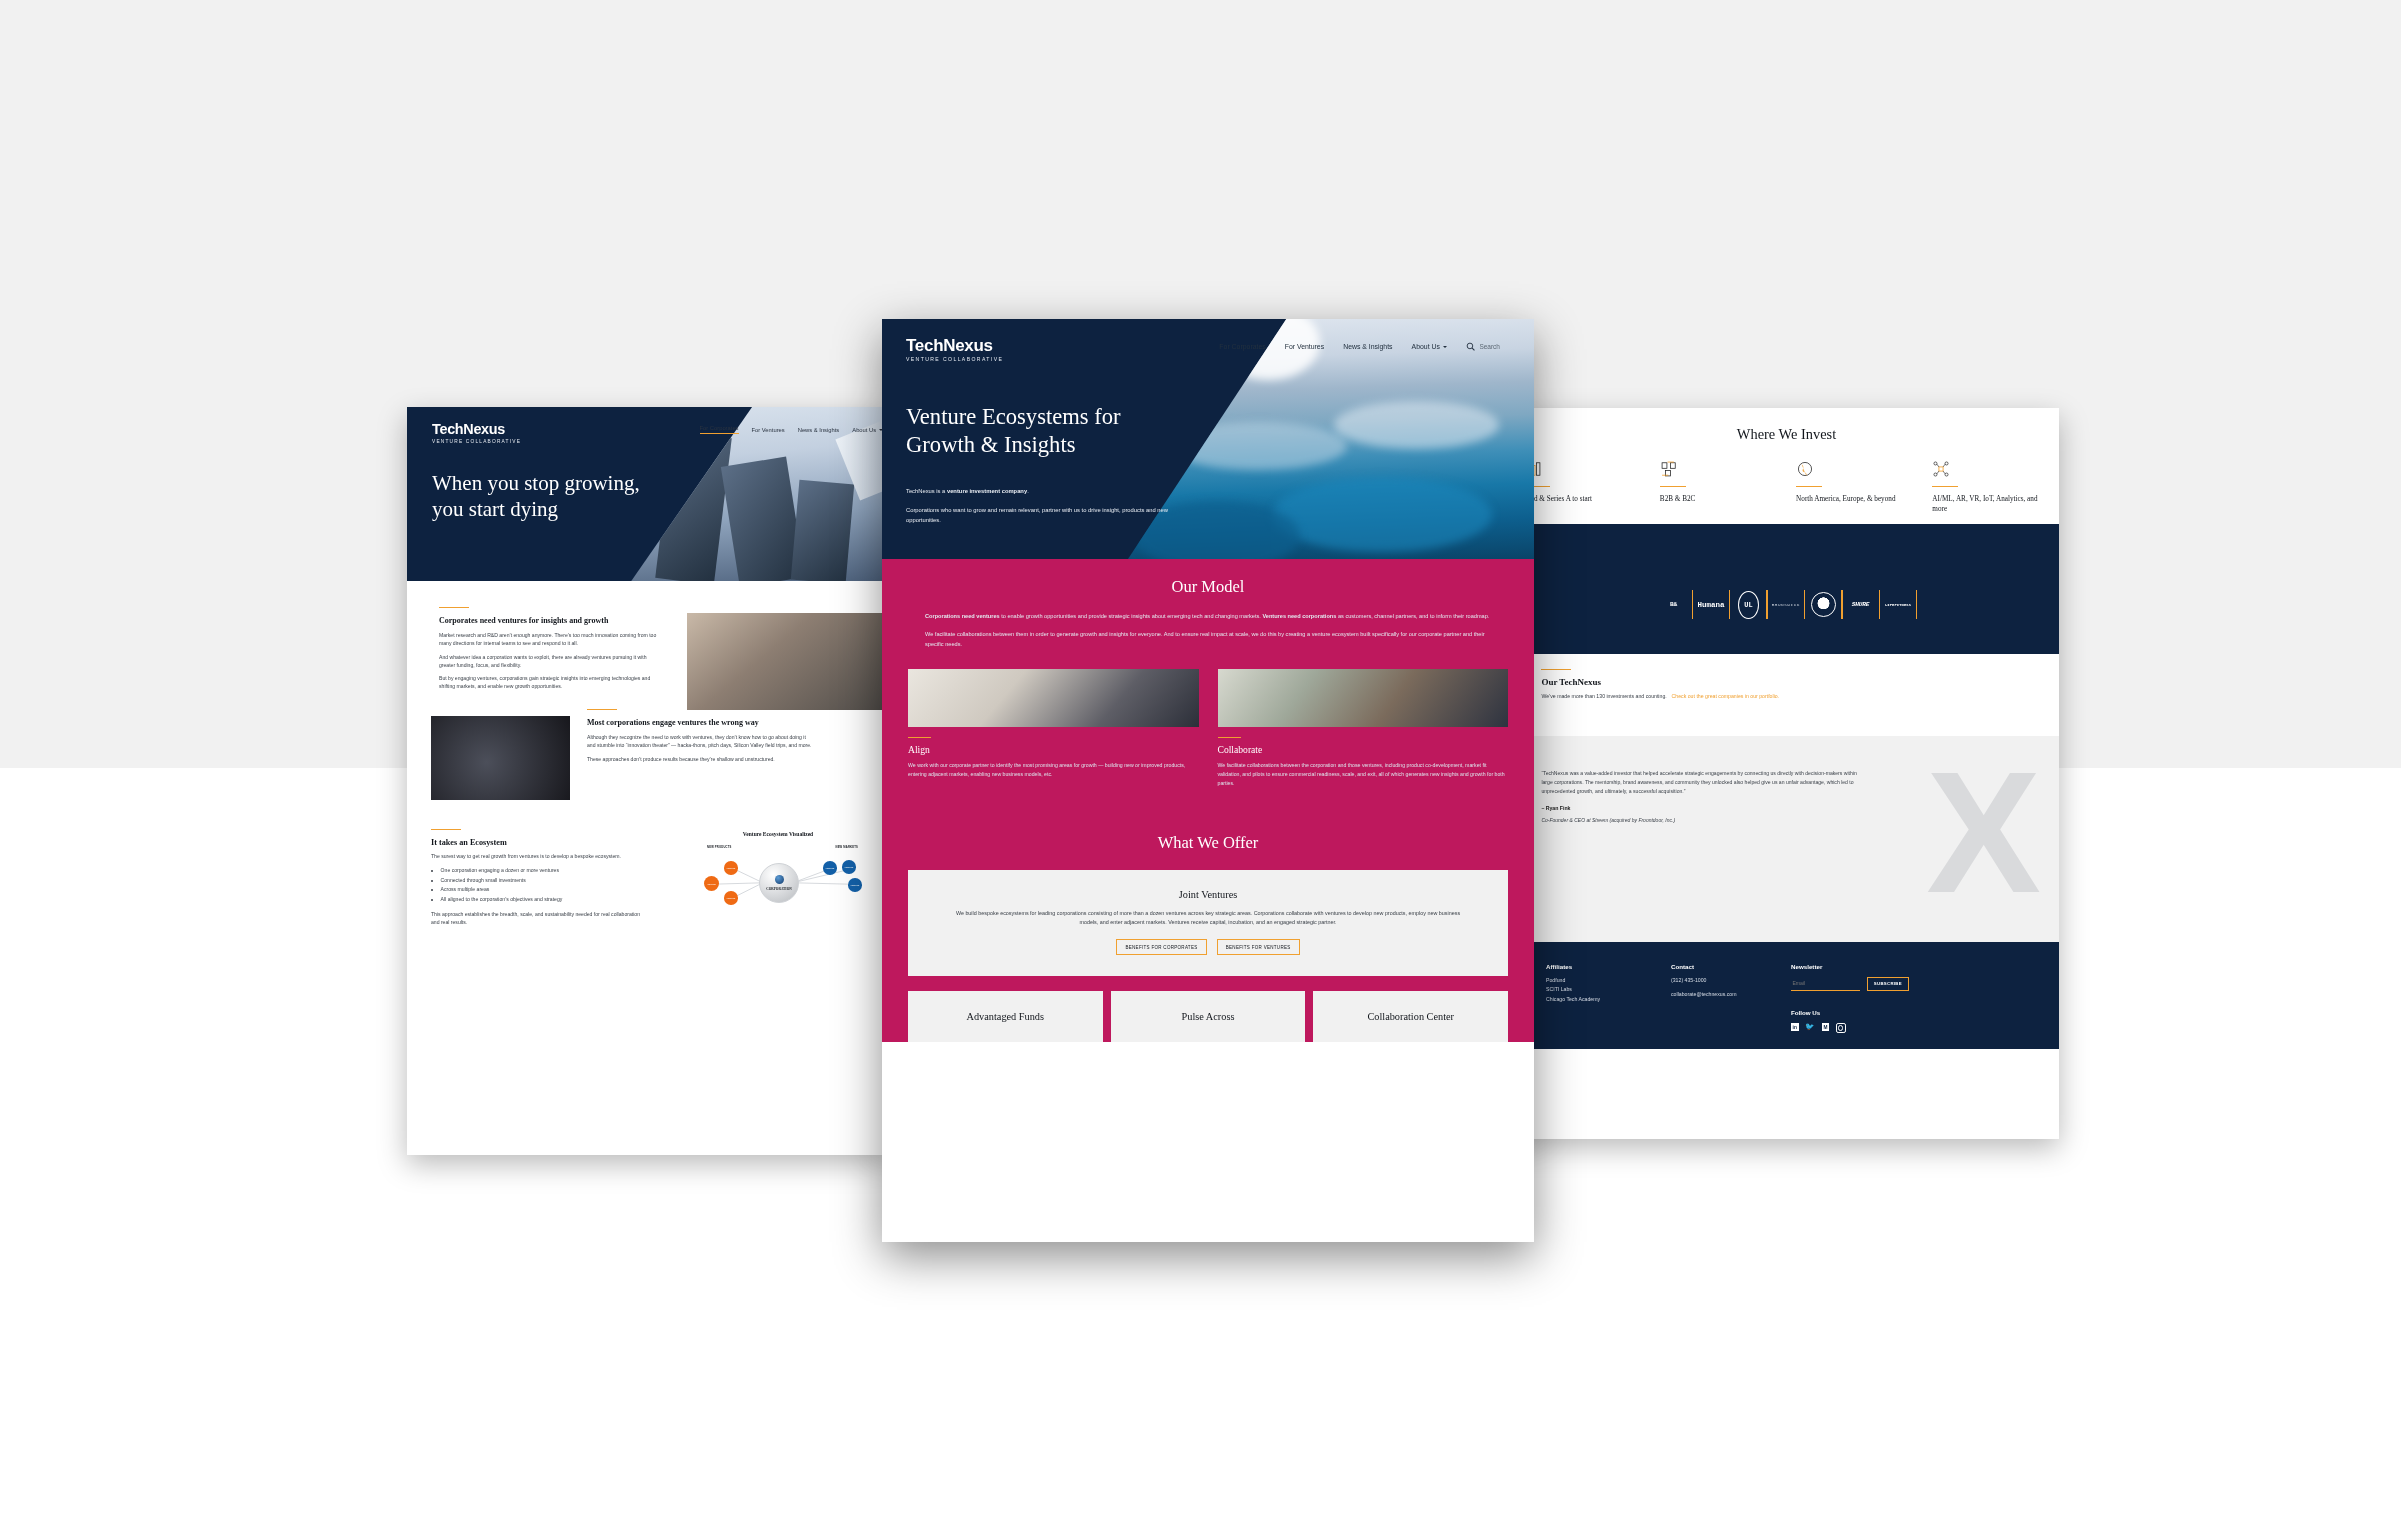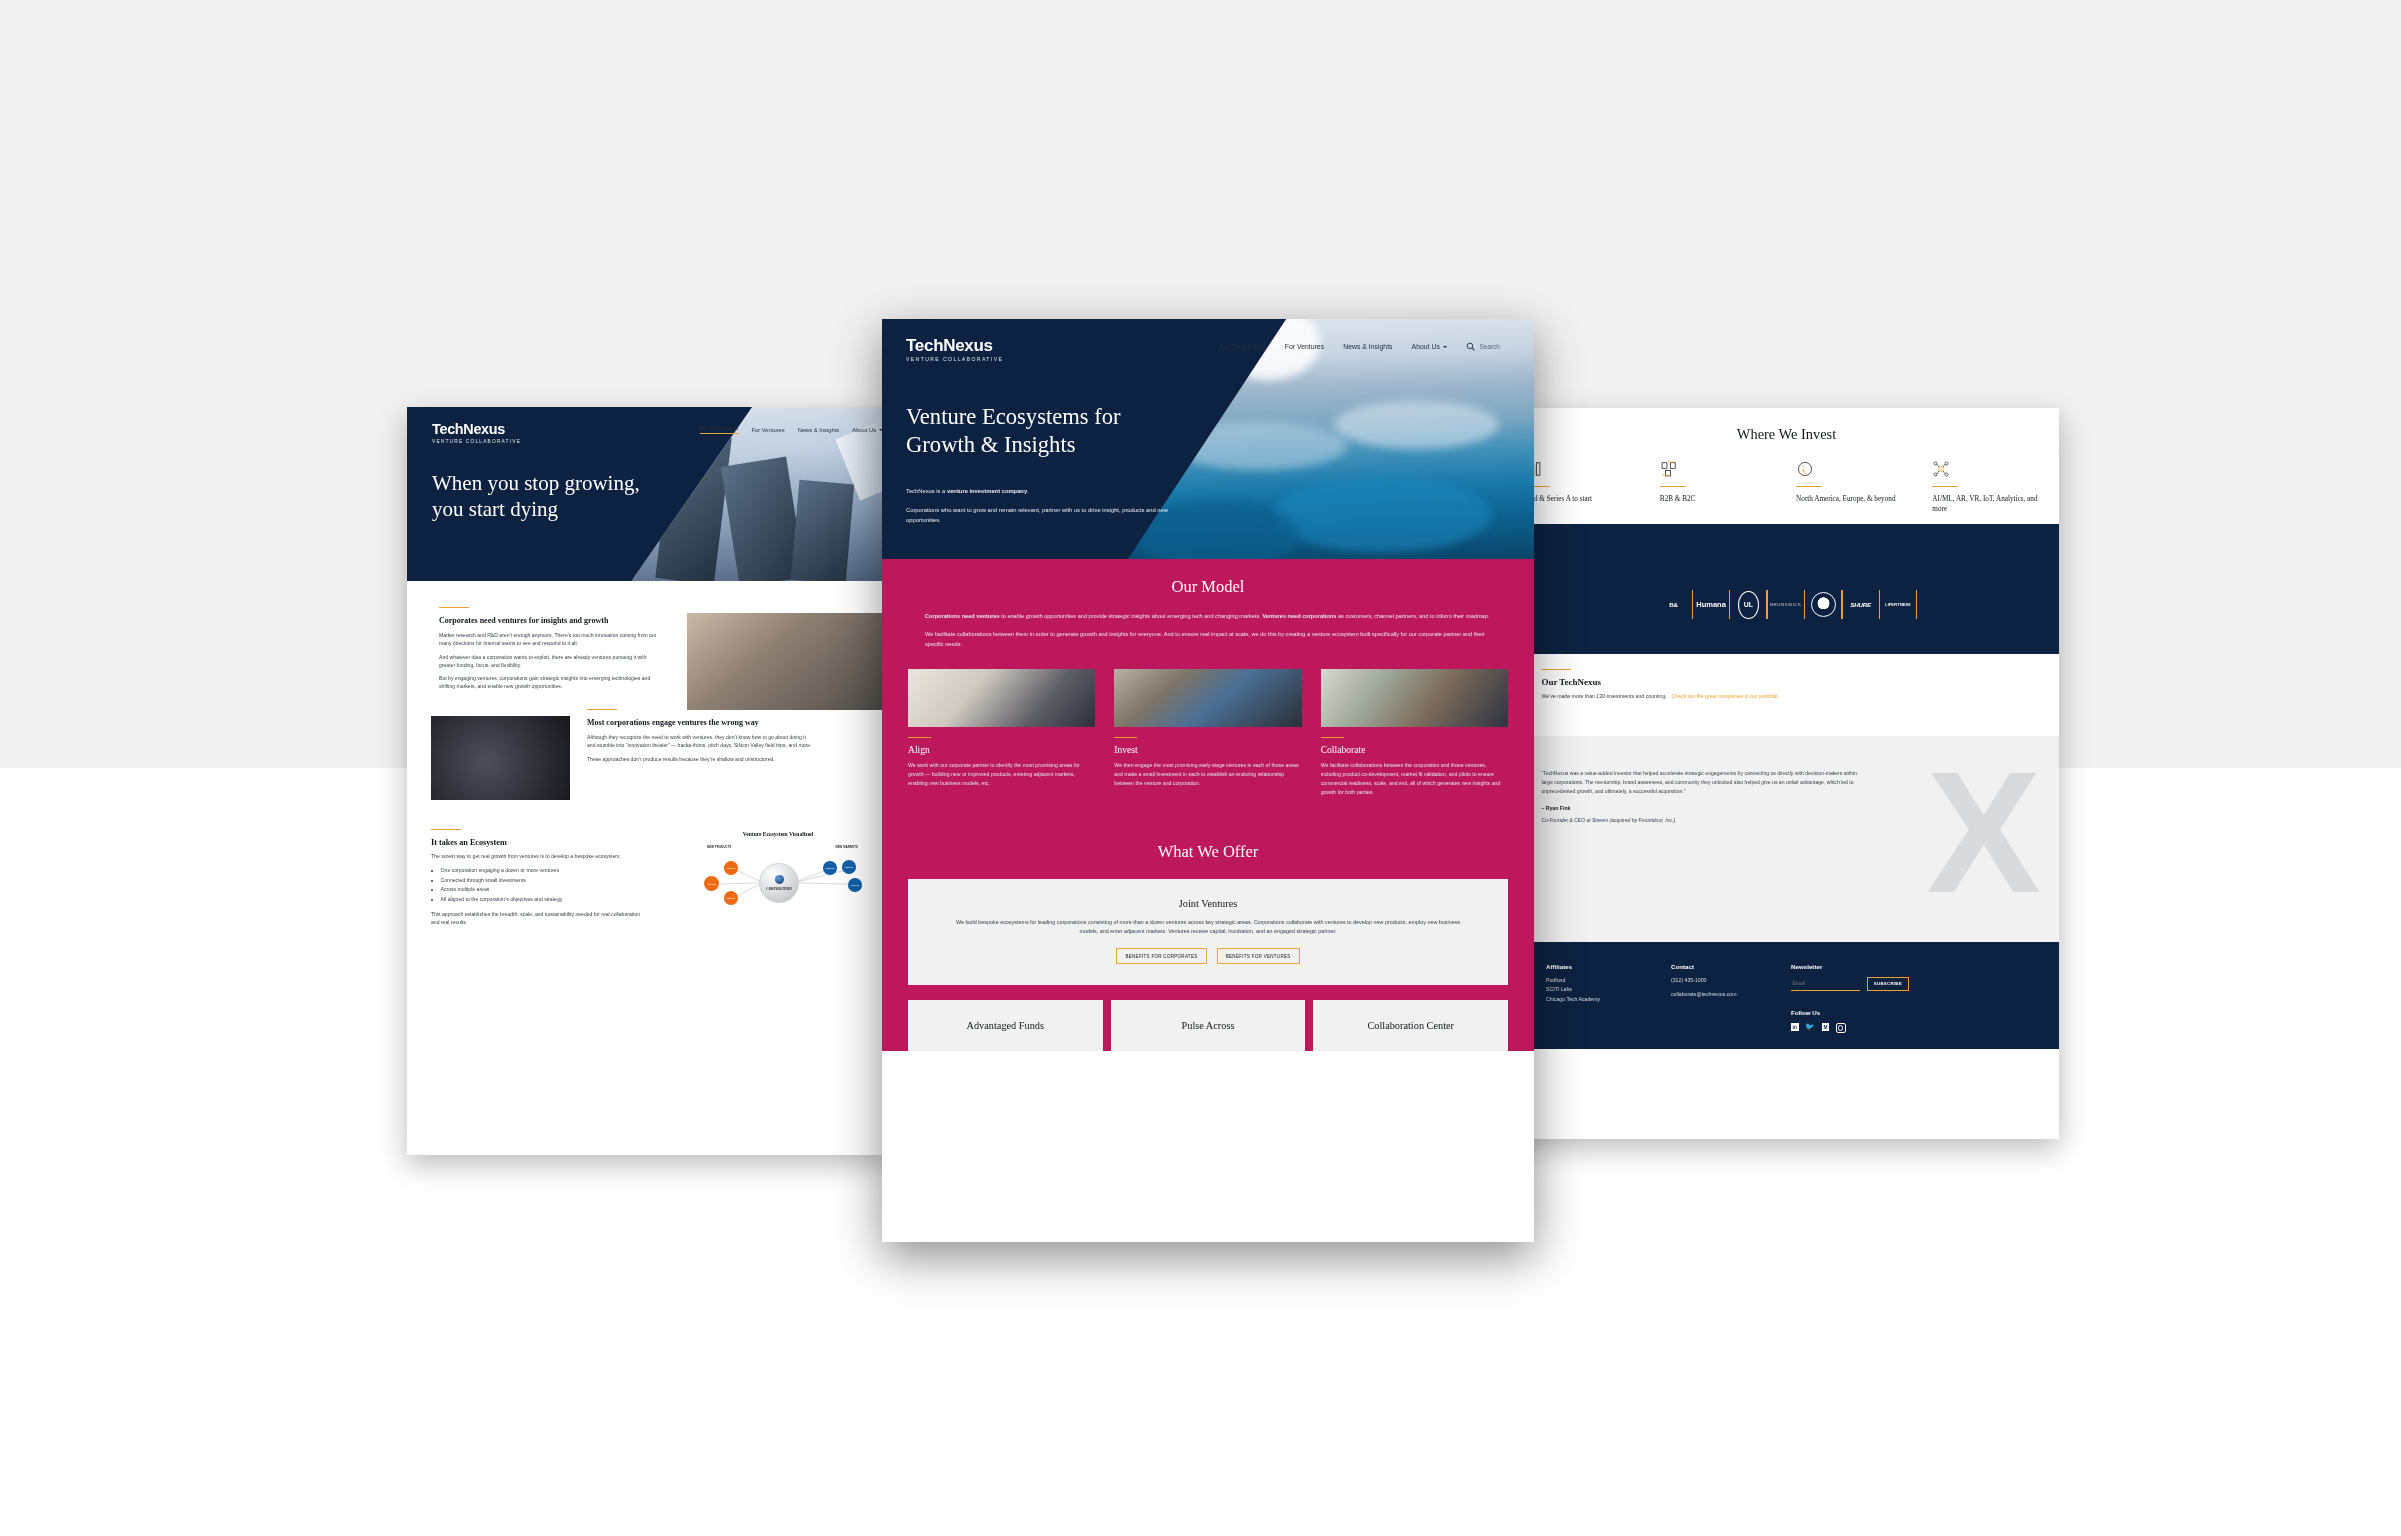--- a/index.html
+++ b/index.html
@@ -45,21 +45,21 @@
   .invest-grid{display:flex;position:absolute;left:0;top:49px;width:100%;}
   .invest-col{flex:1;padding:0 9.6px;box-sizing:border-box;}
   .invest-ic{height:23px;display:flex;align-items:center;}
   .invest-rule{width:26px;height:1.4px;background:#f0a030;margin:5.5px 0 6.9px 0;}
   .invest-lbl{font-family:"Liberation Serif",serif;font-size:7.2px;color:#12161c;line-height:1.4;}
   .rp-partners{background:#0d2240;height:130px;position:relative;}
   .rp-h-light{font-family:"Liberation Serif",serif;font-size:14.4px;color:#fff;text-align:center;}
   .plogos{position:absolute;left:0;top:66px;width:100%;display:flex;align-items:center;justify-content:center;}
   .pdiv{width:1.4px;height:29px;background:#f0a030;margin:0 0px;}
   .plogo{width:36px;text-align:center;color:#fff;font-size:7.5px;font-weight:bold;
-    display:flex;align-items:center;justify-content:center;height:29px;}
+    display:flex;align-items:center;justify-content:center;height:29px;font-family:Liberation Mono, monospace;}
   .rp-portfolio{background:#fff;height:82px;position:relative;padding:15px 27.4px 0 27.4px;box-sizing:border-box;}
   .rp-quote{background:#f1f1f1;height:206px;position:relative;padding:33px 27.4px 0 27.4px;box-sizing:border-box;overflow:hidden;}
   .bigx{position:absolute;right:18px;top:9.6px;font-size:172px;color:#d9dadc;font-family:"Liberation Sans",sans-serif;font-weight:bold;line-height:1;}
   .rp-footer{background:#0d2240;height:auto;padding:20.6px 32px 16.5px 32px;box-sizing:border-box;color:#fff;}
   .f-h{font-size:6.2px;font-weight:bold;margin-bottom:7.5px;color:#fff;}
   .f-i{font-size:5.2px;color:#d7dde6;margin-bottom:3.4px;}
 
   
   #panel-center{left:882px;top:319px;width:652px;height:923px;box-shadow:0 15px 44px rgba(0,0,0,.45);}
   .cp-hero{position:relative;height:240px;background:#0d2240;overflow:hidden;}
@@ -365,26 +365,20 @@
     </div>
 
     <div class="cols" style="margin-top:11px;">
       <div class="col">
         <div class="col-img" style="background:linear-gradient(130deg,#eae6df 0%,#cfc9c0 35%,#5e5e66 70%,#2c2f39 100%);"></div>
         <div class="col-rule"></div>
         <div class="col-h">Align</div>
         <div class="col-p">We work with our corporate partner to identify the most promising areas for growth — building new or improved products, entering adjacent markets, enabling new business models, etc.</div>
       </div>
       <div class="col">
-        <div class="col-img" style="background:linear-gradient(140deg,#b9b2a6 0%,#7e7468 30%,#4b6f94 55%,#2b2f36 100%);"></div>
-        <div class="col-rule"></div>
-        <div class="col-h">Invest</div>
-        <div class="col-p">We then engage the most promising early-stage ventures in each of those areas and make a small investment in each to establish an enduring relationship between the venture and corporation.</div>
-      </div>
-      <div class="col">
         <div class="col-img" style="background:linear-gradient(125deg,#d7d9cf 0%,#9fa89a 30%,#7b6b5c 60%,#2e3340 100%);"></div>
         <div class="col-rule"></div>
         <div class="col-h">Collaborate</div>
         <div class="col-p">We facilitate collaborations between the corporation and those ventures, including product co-development, market fit validation, and pilots to ensure commercial readiness, scale, and exit, all of which generates new insights and growth for both parties.</div>
       </div>
     </div>
 
     <div class="cp-h" style="margin-top:37px;text-align:center;">What We Offer</div>
 
     <div class="offer-card" style="margin-top:16.5px;">

